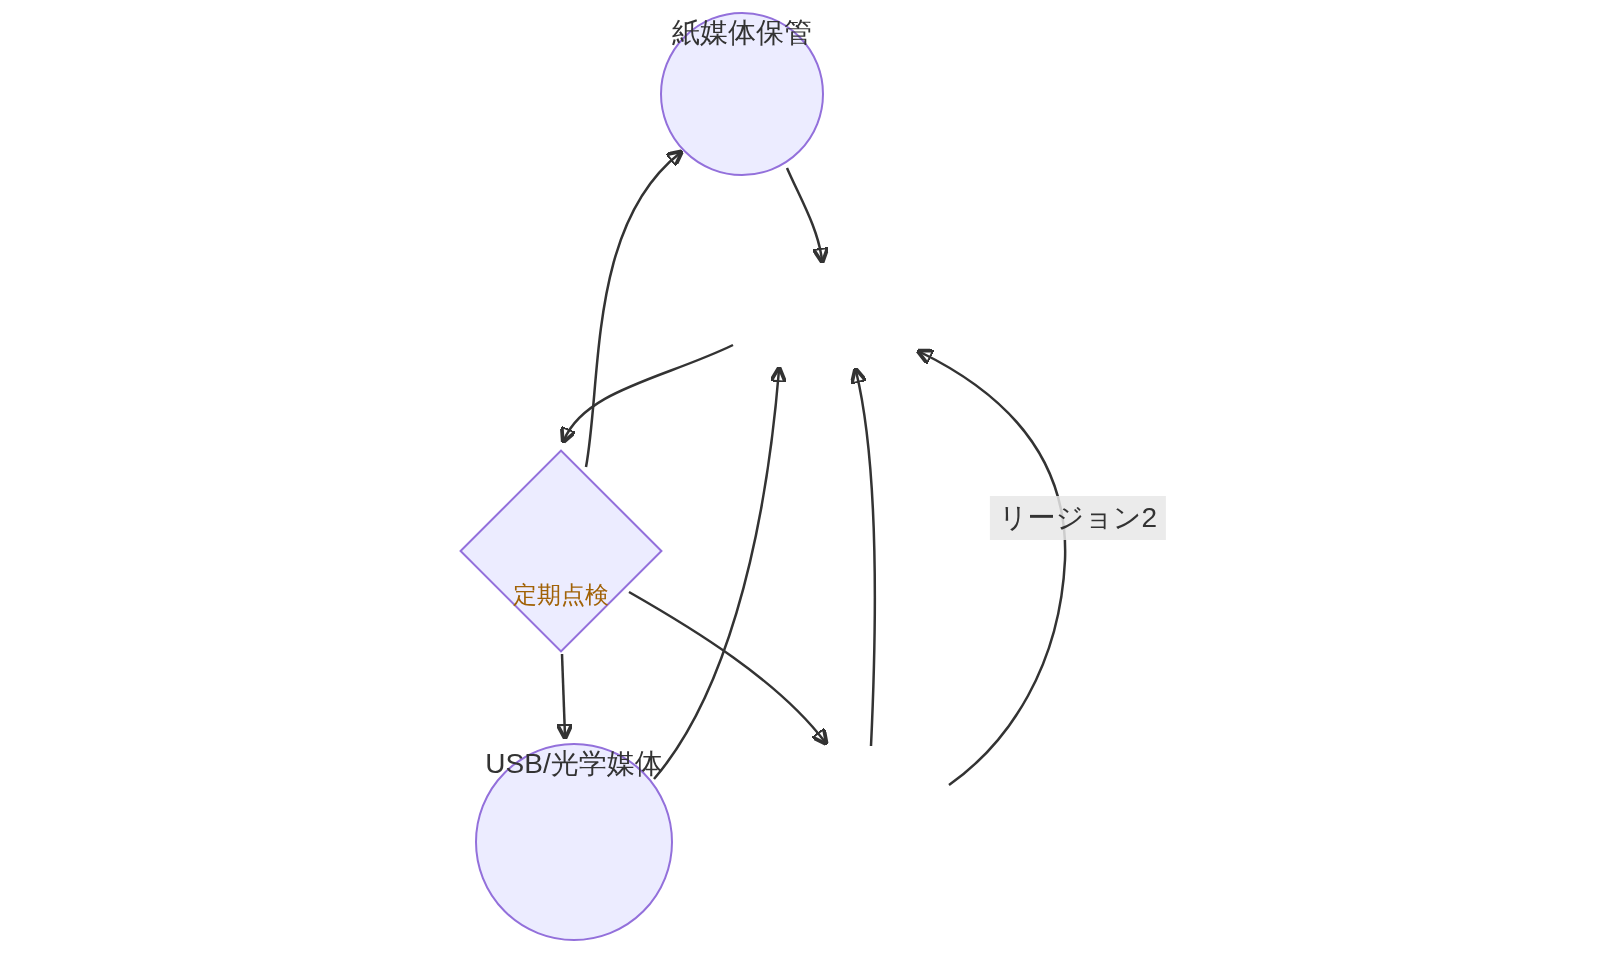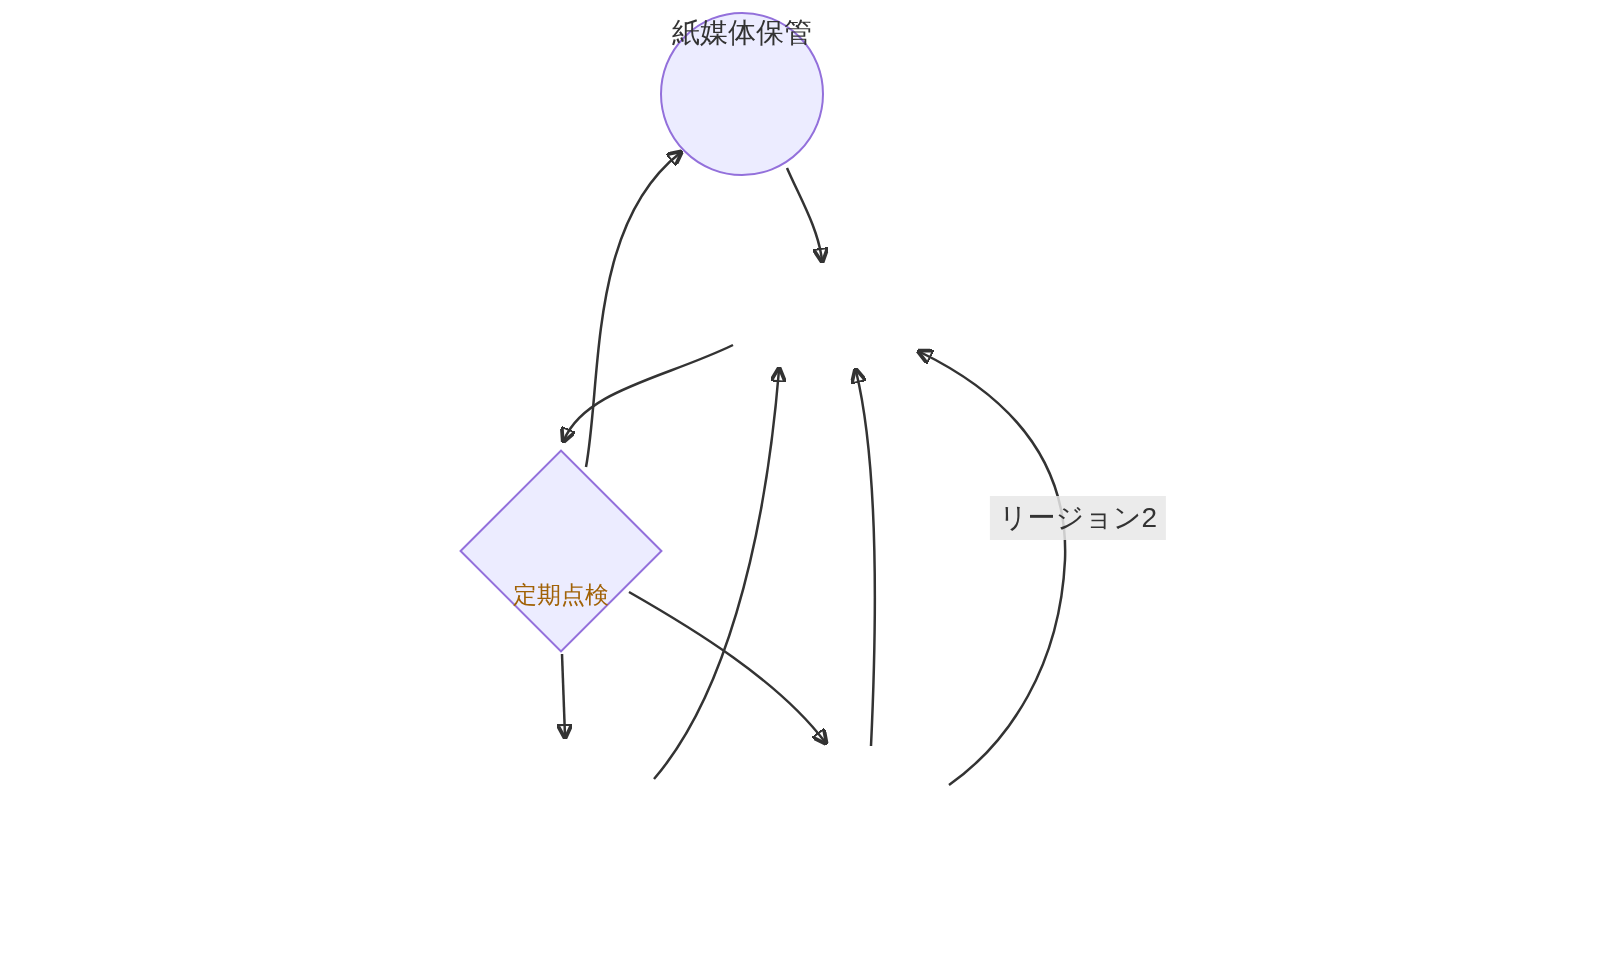--- a/index.html
+++ b/index.html
@@ -91,17 +91,20 @@
   </svg>
 
   <div class="node circle node-paper">
     <span>紙媒体保管</span>
   </div>
 
 
   <div class="diamond-shape"></div>
   <div class="diamond-label">定期点検</div>
 
+  <div class="node circle node-usb">
+    <span>USB/光学媒体</span>
+  </div>
 
 
   <div class="edge-label edge-label-region2">リージョン2</div>
 
 </div>
 
 </body></html>

